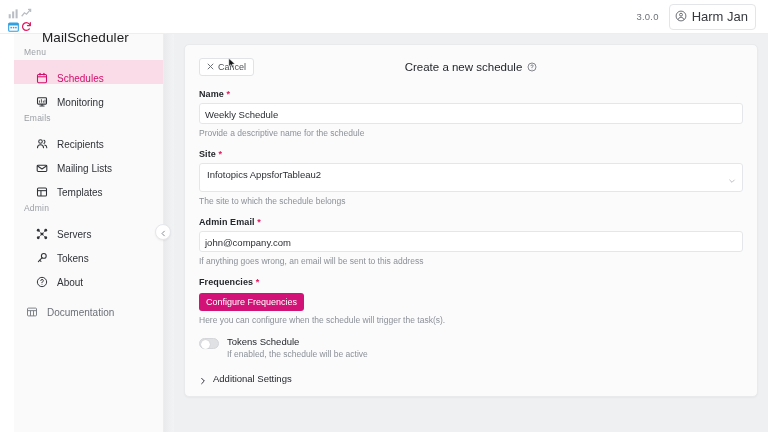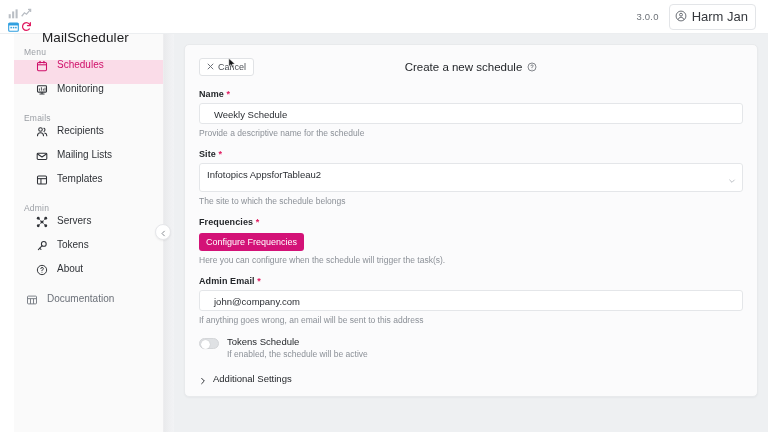--- a/index.html
+++ b/index.html
@@ -54,21 +54,21 @@
   }
   .side-strip {
     width: 10px; min-width: 10px;
     background: linear-gradient(to right, #e9eaec 0%, #eff0f2 60%, #f2f3f5 100%);
   }
   .side-group-label {
     font-size: 8.5px; color: #9a9ea4;
     padding: 5px 0 3px 10px; letter-spacing: .2px;
   }
   .side-item {
-    display: flex; align-items: flex-start; gap: 9px;
+    display: flex; align-items: flex-end; gap: 9px;
     height: 24px; padding-left: 22px;
     font-size: 10px; color: #2f3237;
     cursor: pointer; position: relative;
   }
   .side-item.active { background: #fadce8; color: #cf0f69; }
   .side-item.active .side-label { color: #cf0f69; }
   .side-item.doc { padding-left: 12px; color: #6b7078; margin-top: 6px; }
   .side-label { line-height: 1; }
   .ico { width: 12px; height: 12px; flex: 0 0 auto; display: block; }
 
@@ -115,21 +115,21 @@
   .help-ico { width: 10px; height: 10px; pointer-events: auto; cursor: pointer; }
 
   .form { padding-top: 12px; }
   .field { margin-bottom: 2px; }
   .flabel { font-size: 9px; color: #24272b; font-weight: bold; margin-bottom: 4px; letter-spacing: .1px; }
   .req { color: #e0195f; font-weight: bold; }
   .input {
     width: 100%; height: 21px;
     background: #fff; border: 1px solid #e4e6e9; border-radius: 3px;
     font-size: 9.5px; color: #2b2e33;
-    padding: 0 14px; line-height: 21px;
+    padding: 0 5px; line-height: 21px;
     cursor: text;
   }
   .select {
     width: 100%; height: 29px;
     background: #fff; border: 1px solid #e4e6e9; border-radius: 3px;
     font-size: 9.5px; color: #2b2e33;
     padding: 0 18px 0 7px; line-height: 21px;
     cursor: pointer; position: relative;
   }
   .select .chev { position: absolute; right: 6px; top: 7px; width: 8px; height: 8px; }
@@ -404,40 +404,40 @@
                   <path d="M2.5 4.5 L6 8 L9.5 4.5" stroke-linecap="round" stroke-linejoin="round"></path>
                 </svg>
               </span>
             </div>
             <div class="hint">The site to which the schedule belongs</div>
           </div>
 
           
           <div class="field">
             <div class="flabel">
+              <span>Admin Email</span>
+              <span class="req">*</span>
+            </div>
+            <div class="input" placeholder="john@company.com">john@company.com</div>
+            <div class="hint">If anything goes wrong, an email will be sent to this address</div>
+          </div>
+
+          
+          <div class="field">
+            <div class="flabel">
               <span>Frequencies</span>
               <span class="req">*</span>
             </div>
             <button class="freq-btn">Configure Frequencies</button>
             <span class="cursor-arrow">
               <svg viewBox="0 0 12 16" width="9" height="13">
                 <path d="M1 1 L1 12.2 L3.8 9.6 L5.7 14 L7.5 13.2 L5.7 9.1 L9.4 8.8 Z" fill="#17181a" stroke="#fff" stroke-width=".9"></path>
               </svg>
             </span>
             <div class="hint">Here you can configure when the schedule will trigger the task(s).</div>
-          </div>
-
-          
-          <div class="field">
-            <div class="flabel">
-              <span>Admin Email</span>
-              <span class="req">*</span>
-            </div>
-            <div class="input" placeholder="john@company.com">john@company.com</div>
-            <div class="hint">If anything goes wrong, an email will be sent to this address</div>
           </div>
 
           
           <div class="toggle-row">
             <div class="toggle">
               <span class="knob"></span>
             </div>
             <div class="toggle-texts">
               <span class="toggle-title">Tokens Schedule</span>
               <span class="toggle-sub">If enabled, the schedule will be active</span>

